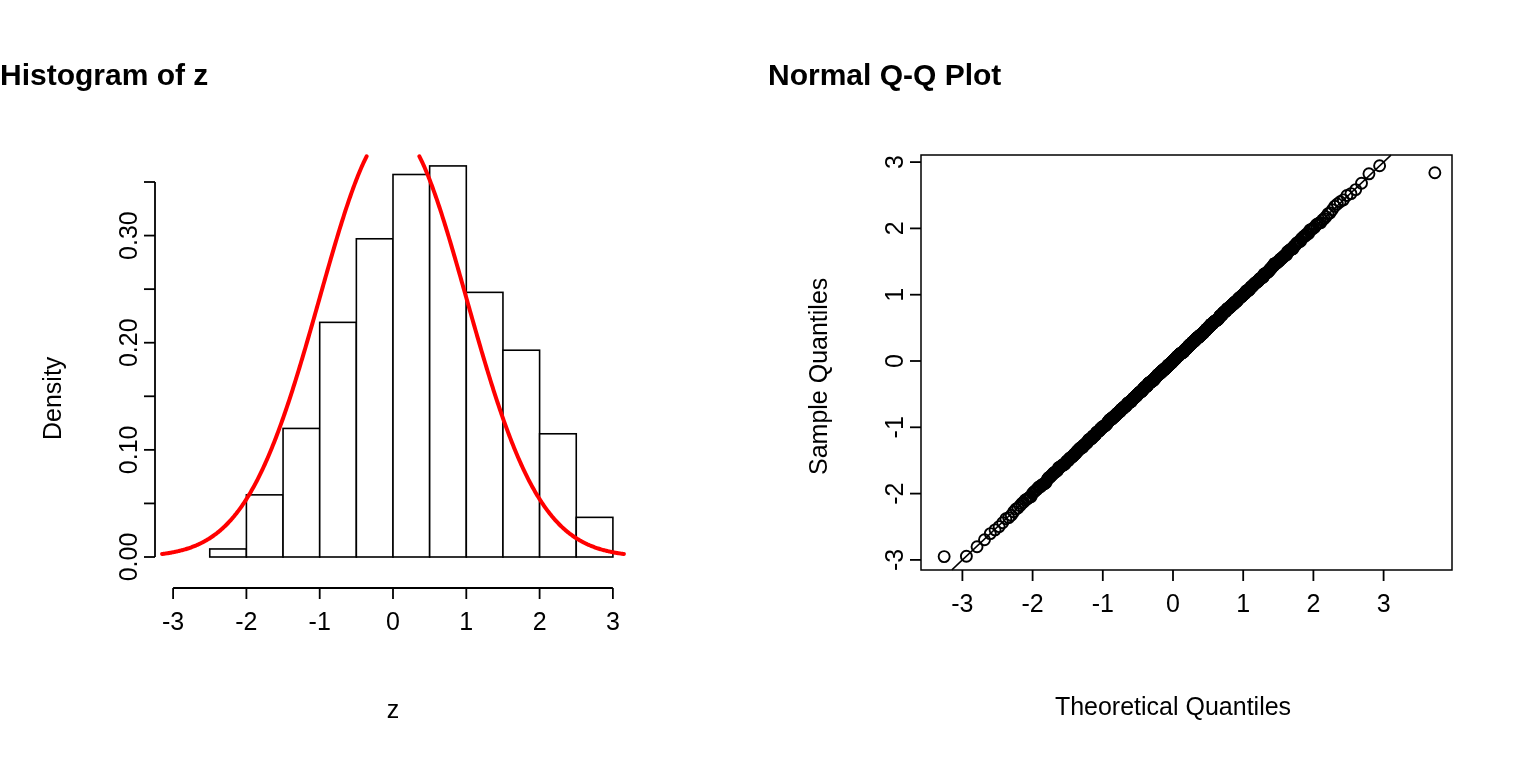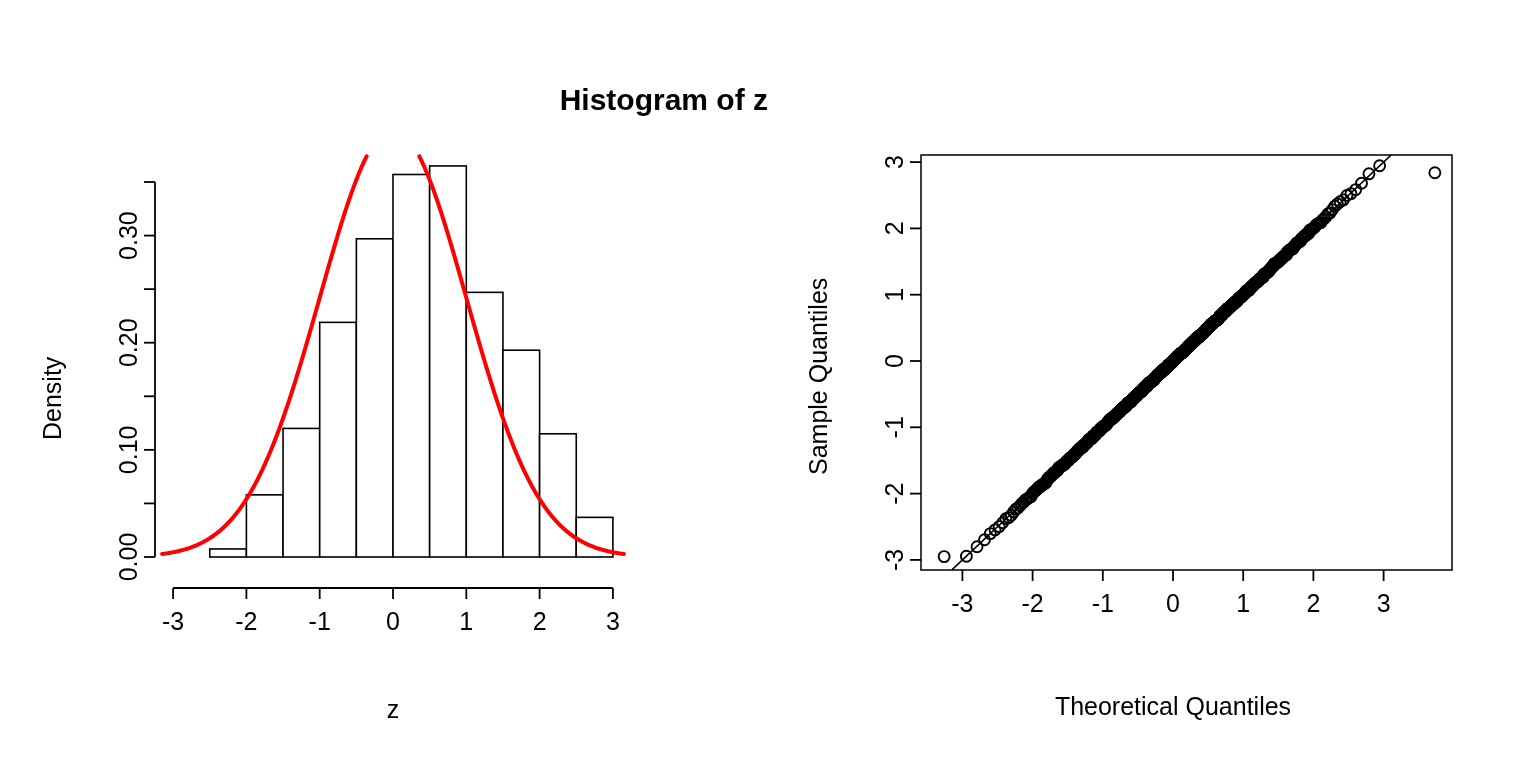--- a/index.html
+++ b/index.html
@@ -21,27 +21,26 @@
     top: 0;
     height: 768px;
   }
   #panel-hist { left: 0; width: 768px; }
   #panel-qq   { left: 768px; width: 768px; }
 
   .plot-title {
     position: absolute;
     top: 58px;
     width: 100%;
-    text-align: right;
+    text-align: left;
     font-size: 30px;
     font-weight: bold;
     color: #000000;
     letter-spacing: 0px;
     white-space: nowrap;
-    margin-top: 25px;
   }
   .axis-title-x {
     position: absolute;
     width: 100%;
     text-align: center;
     font-size: 25px;
     color: #000000;
     white-space: nowrap;
   }
   .axis-title-y {
@@ -118,20 +117,21 @@
           <line x1="539.6" y1="588" x2="539.6" y2="599" stroke="#000000" stroke-width="1.8"></line>
           <text x="539.6" y="630" class="tick-label" text-anchor="middle">2</text>
           <line x1="612.9" y1="588" x2="612.9" y2="599" stroke="#000000" stroke-width="1.8"></line>
           <text x="612.9" y="630" class="tick-label" text-anchor="middle">3</text>
         </g>
     </svg>
   </div>
 
   <div class="panel" id="panel-qq">
 
+    <div class="plot-title">Normal Q-Q Plot</div>
 
     <div class="axis-title-y" id="qq-ylab" style="left: 36px; top: 475px;">Sample Quantiles</div>
 
     <div class="axis-title-x" id="qq-xlab" style="left: 21px; top: 692px;">Theoretical Quantiles</div>
 
     <svg id="qq-svg" width="768" height="768">
       <rect id="qq-box" fill="none" stroke="#000000" stroke-width="1.5" x="153" y="155" width="531" height="415"></rect>
       <line id="qq-refline" stroke="#000000" stroke-width="1.5" x1="183.87" y1="569.85" x2="622.97" y2="155.14"></line>
       <g id="qq-points">
           <circle cx="176.15" cy="556.59" r="5.5" fill="none" stroke="#000000" stroke-width="1.9"></circle>

